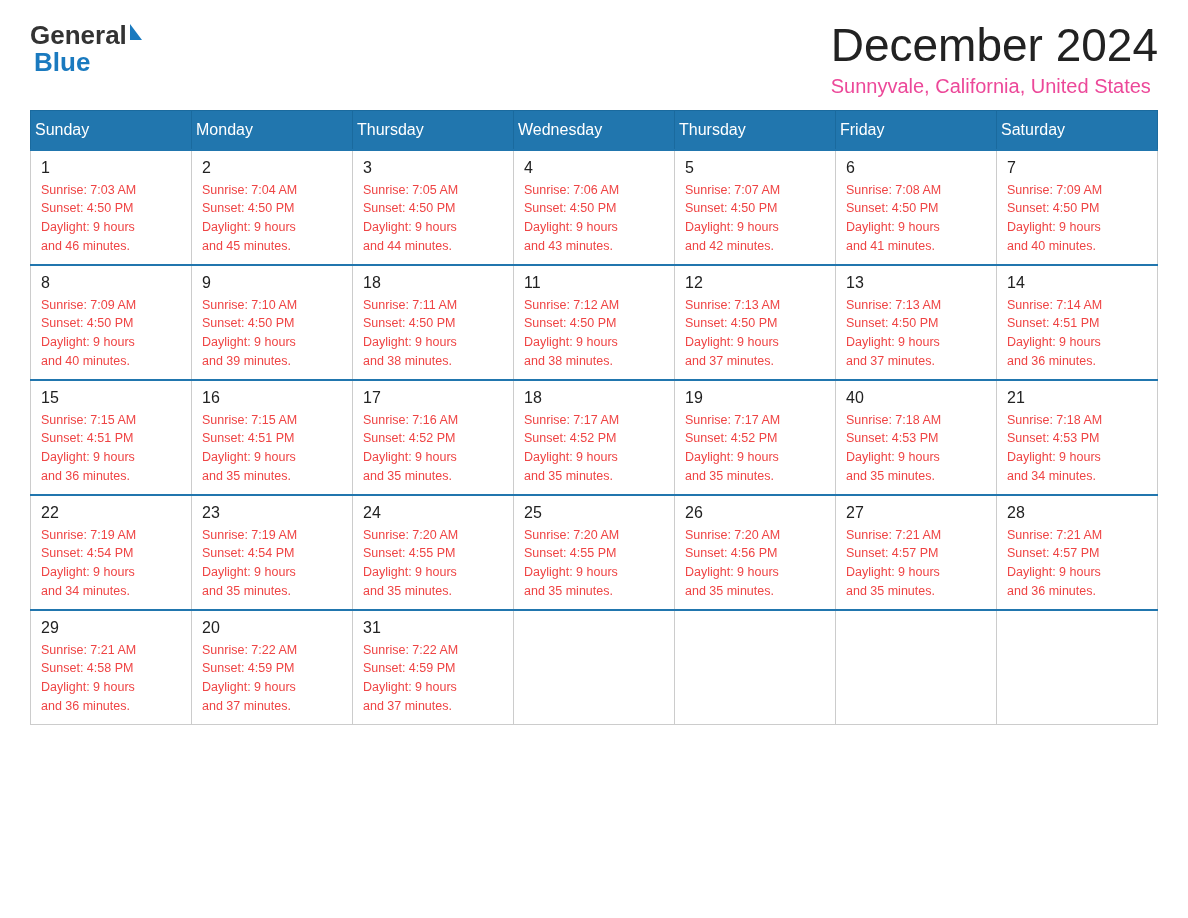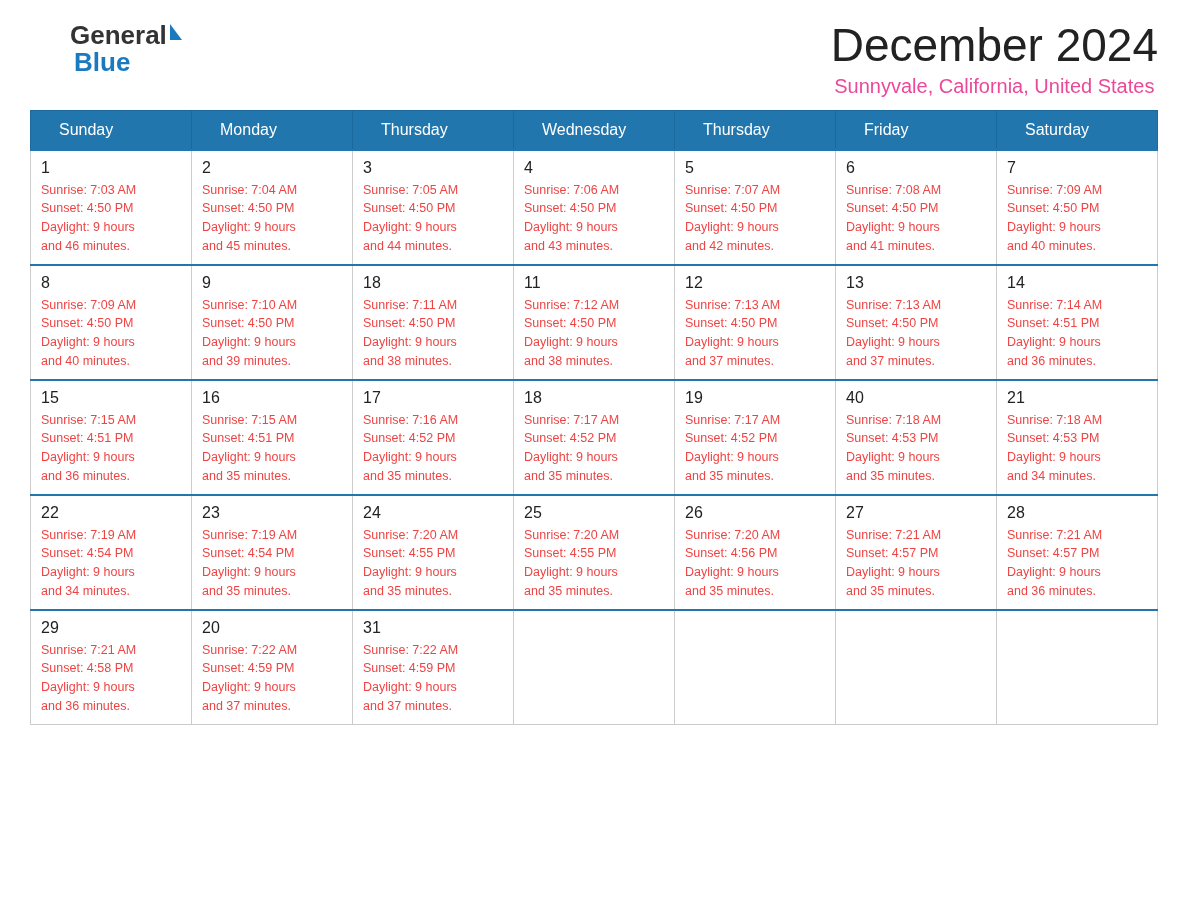--- a/index.html
+++ b/index.html
@@ -8,24 +8,23 @@
       background: #fff;
       padding: 20px 30px;
       width: 1188px;
       min-height: 918px;
     }
     .header-row {
       display: flex;
       justify-content: space-between;
       align-items: flex-start;
       margin-bottom: 10px;
-      margin-left: 40px;
     }
     .title-block {
-      text-align: center;
+      text-align: left;
     }
     .main-title {
       font-size: 46px;
       font-weight: normal;
       color: #222;
       line-height: 1.1;
     }
     .subtitle {
       font-size: 20px;
       color: #ec4899;
@@ -34,21 +33,21 @@
     .calendar {
       width: 100%;
       border-collapse: collapse;
       margin-top: 12px;
     }
     .calendar thead th {
       background-color: #2176ae;
       color: #fff;
       font-size: 16px;
       font-weight: normal;
-      padding: 10px 28px;
+      padding: 10px 4px;
       text-align: left;
       border: 1px solid #1a6a9e;
     }
     .calendar tbody td {
       vertical-align: top;
       padding: 8px 10px;
       border: 1px solid #ccc;
       font-size: 13px;
       color: #333;
       width: calc(100% / 7);

